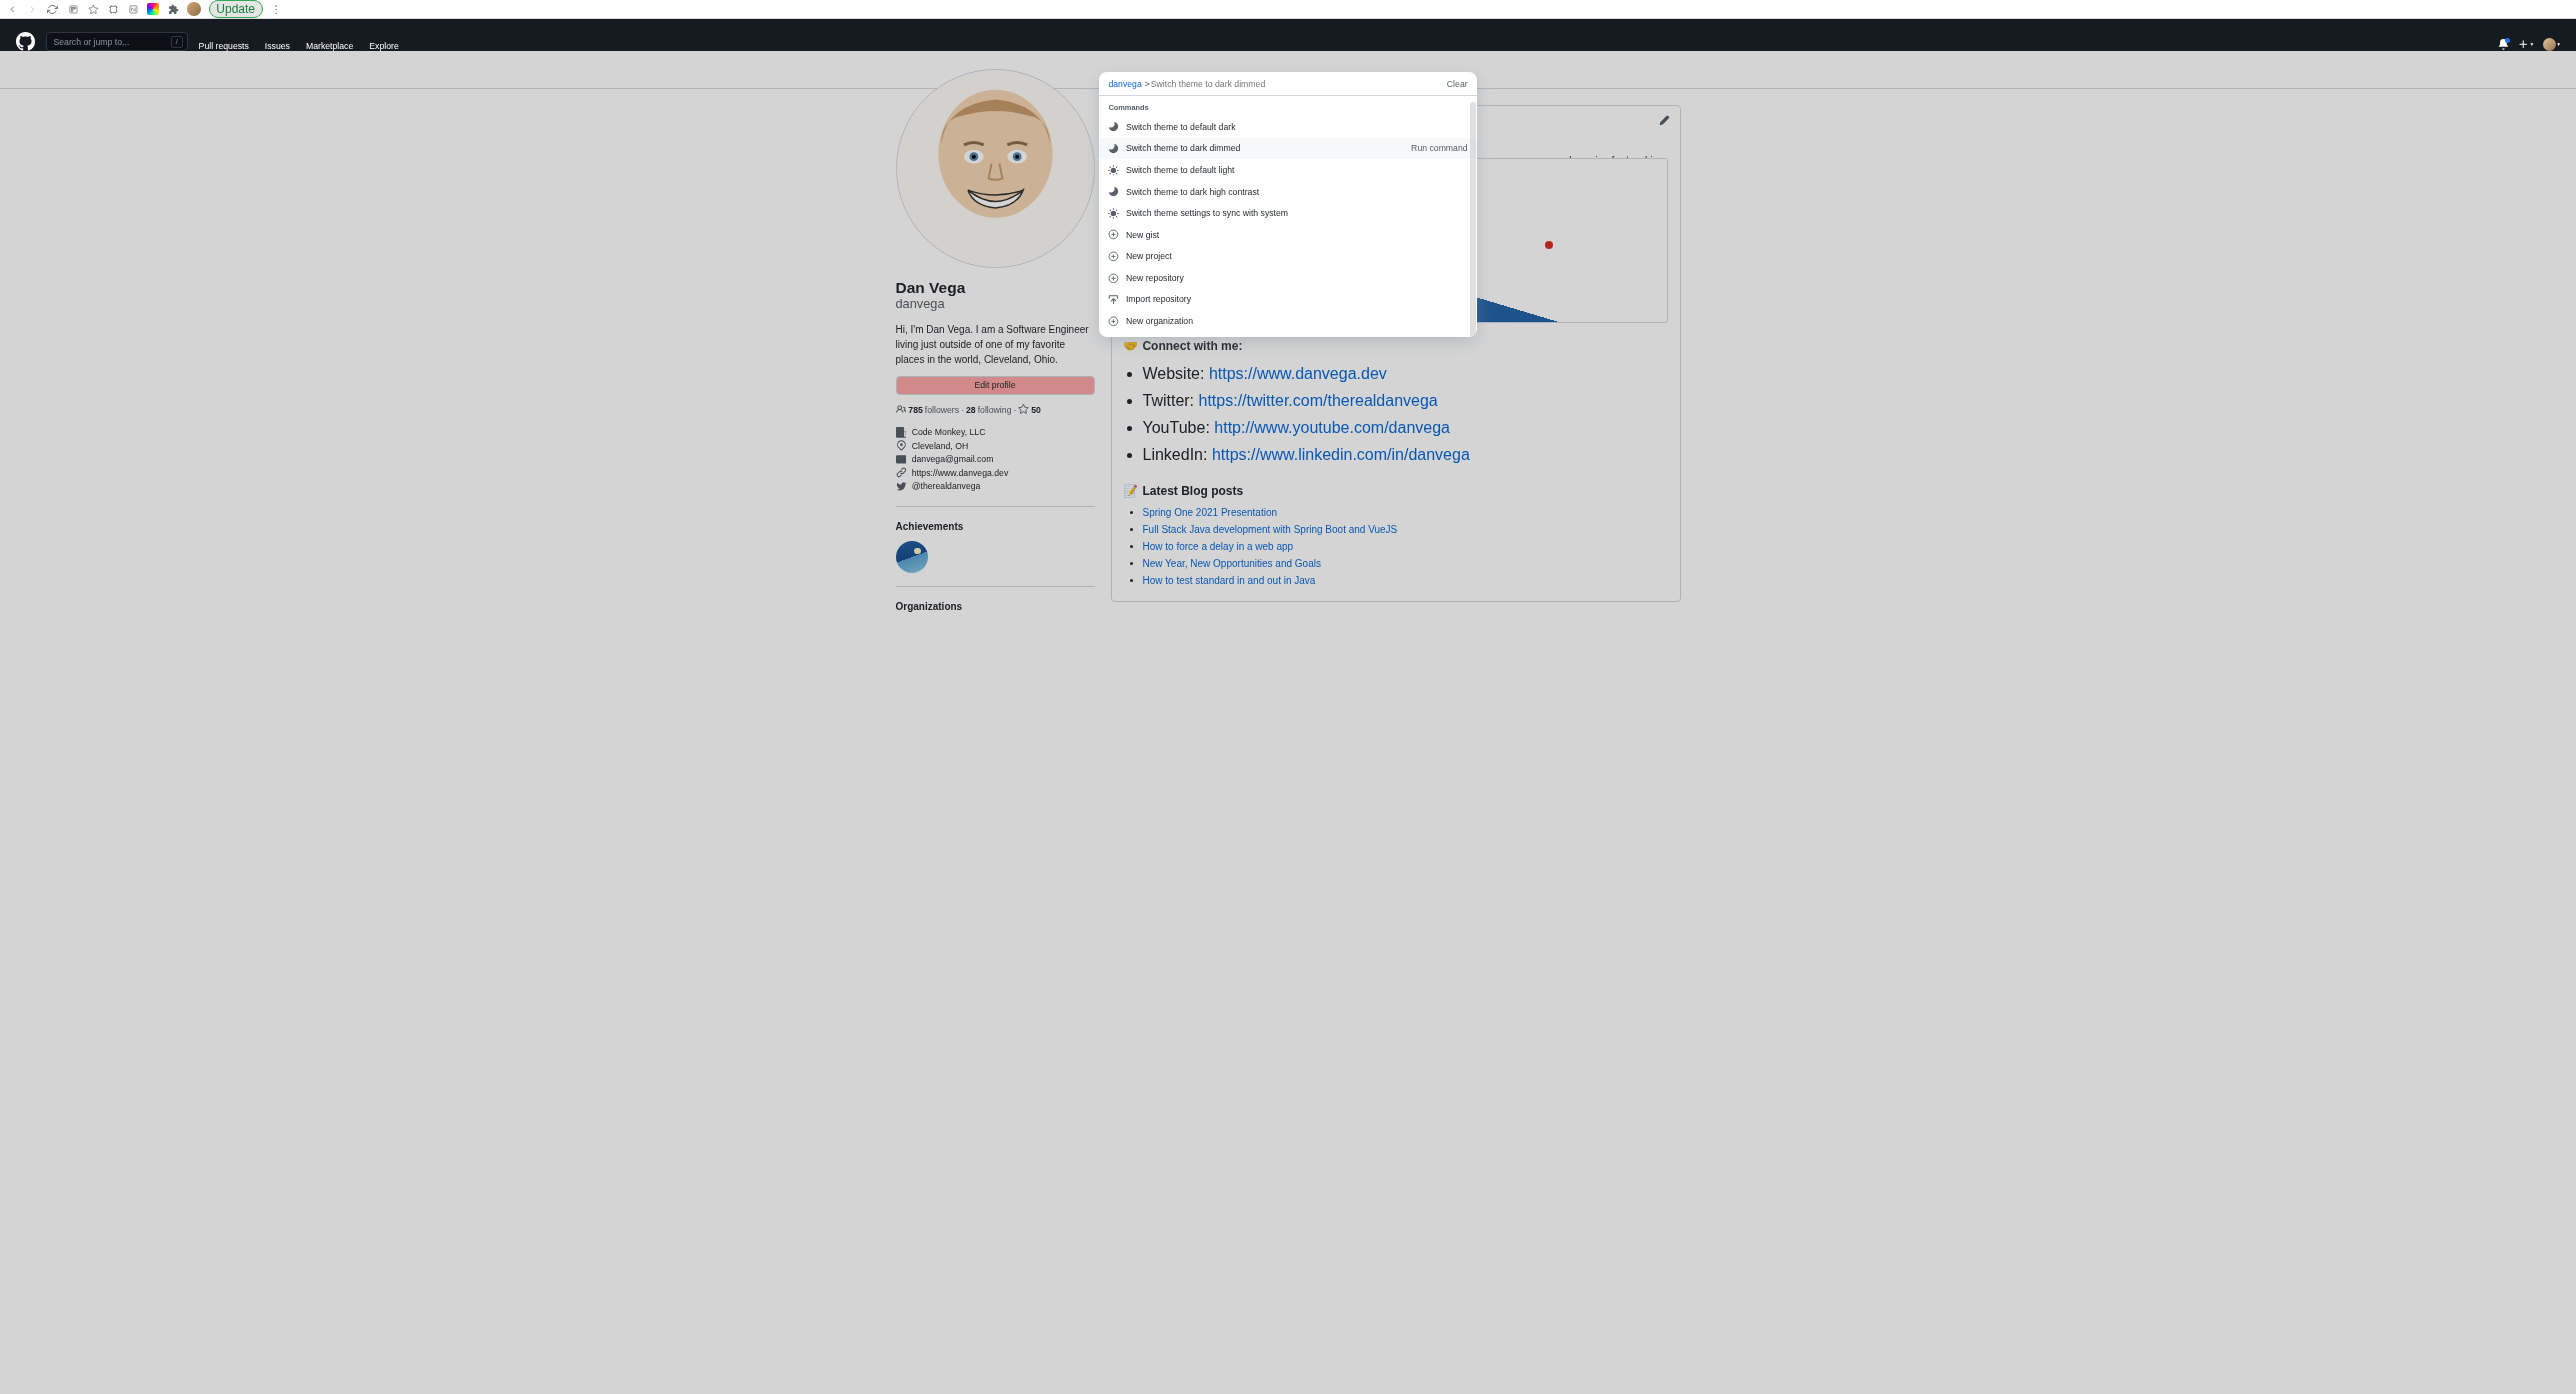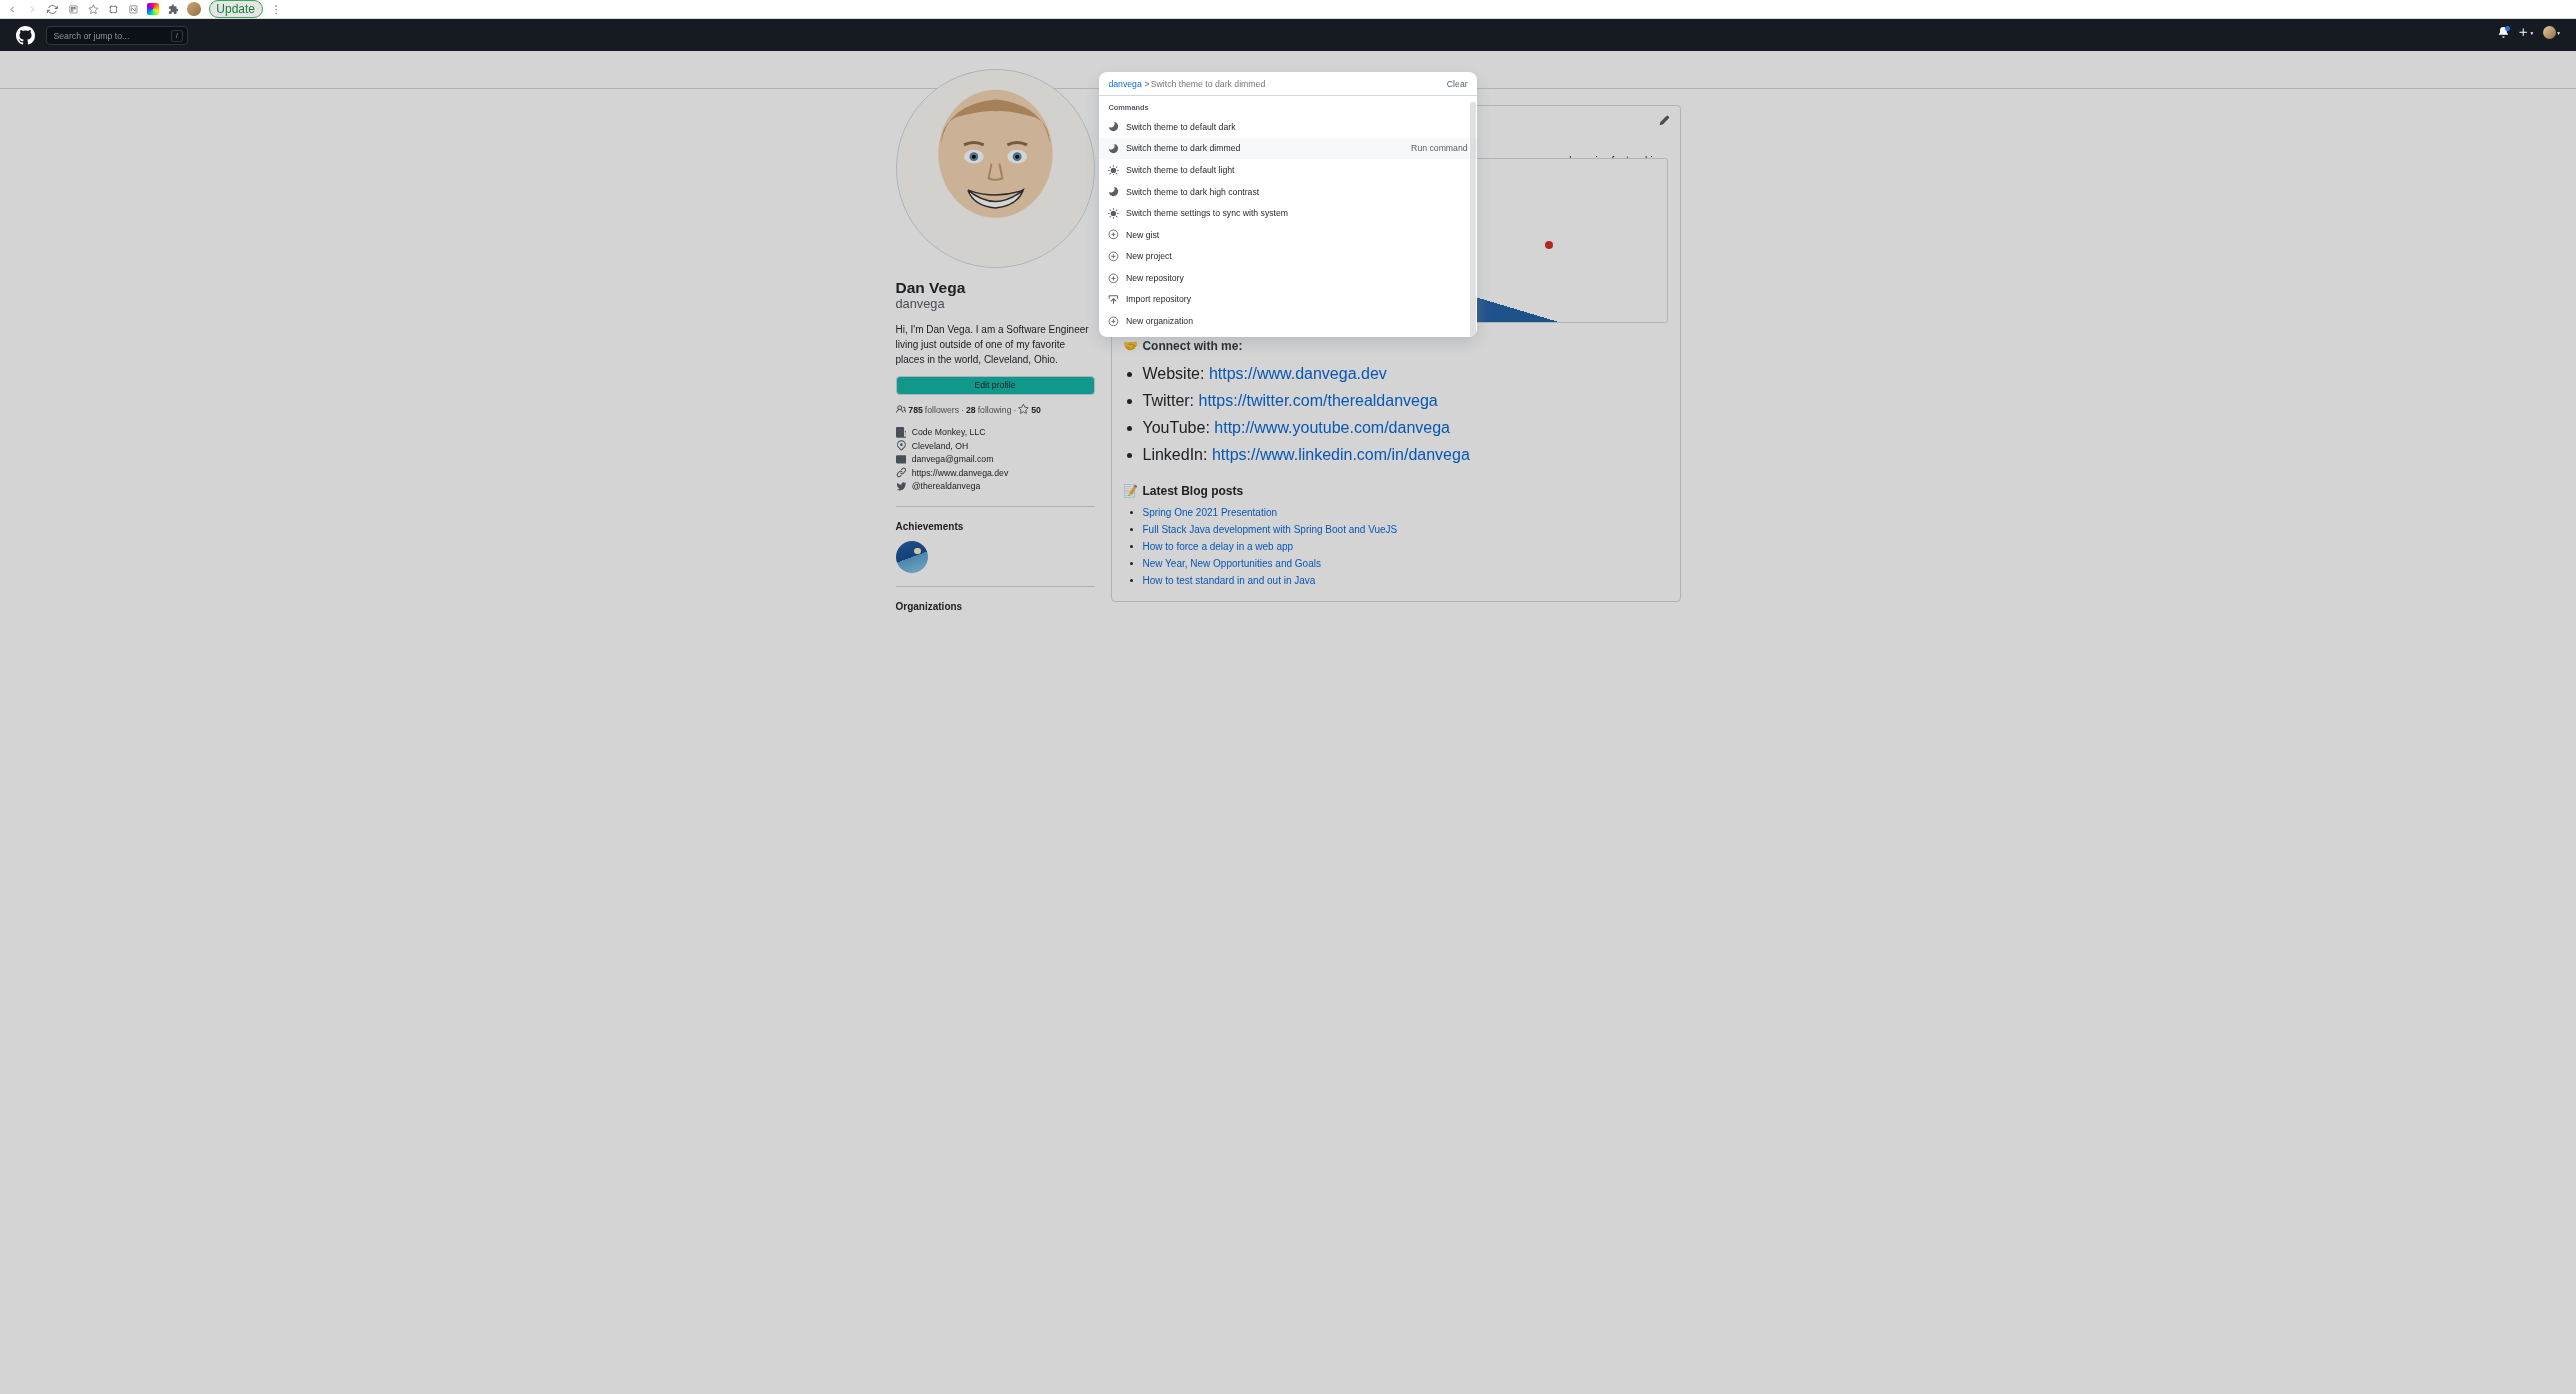--- a/index.html
+++ b/index.html
@@ -13,21 +13,21 @@
 .url-bar .lock { color: #5f6368; }
 .url-bar .url-text { color: #202124; }
 .chrome-actions { display: flex; align-items: center; gap: 8px; }
 .chrome-icon { width: 12px; height: 12px; display: flex; align-items: center; justify-content: center; color: #5f6368; }
 .ext-icon { width: 12px; height: 12px; border-radius: 2px; }
 .avatar-sm { width: 13.4px; height: 13.4px; border-radius: 50%; background: linear-gradient(135deg,#d4a574,#8b6f47); }
 .update-btn { border: 0.7px solid #34a853; color: #188038; border-radius: 9.4px; padding: 1.3px 6.7px; font-size: 12px; background: #e5e5e5; }
 .menu-dots { color: #5f6368; font-size: 10.8px; }
 
 
-.gh-header { height: 32px; background: #161b22; display: flex; align-items: flex-start; padding: 7px 16px; gap: 10.8px; color: #fff; }
+.gh-header { height: 32px; background: #161b22; display: flex; align-items: flex-end; padding: 0 16px; gap: 10.8px; color: #fff; }
 .gh-logo { width: 19px; height: 19px; color: #fff; }
 .gh-search { width: 142px; height: 19px; background: #0d1117; border: 0.7px solid #30363d; border-radius: 4px; display: flex; align-items: center; padding: 0 6.7px; color: #8b949e; font-size: 8.7px; position: relative; }
 .gh-search .slash { position: absolute; right: 4px; border: 0.7px solid #30363d; border-radius: 2px; width: 12px; height: 12px; display: flex; align-items: center; justify-content: center; font-size: 7.4px; }
 .gh-nav { display: flex; gap: 16px; font-size: 8.7px; font-weight: 400; margin-top: 32px; }
 .gh-nav span { color: #fff; cursor: pointer; }
 .gh-header-right { margin-left: auto; display: flex; align-items: center; gap: 9.4px; }
 .gh-bell { position: relative; color: #fff; }
 .gh-bell::after { content: ''; position: absolute; top: -1.3px; right: -1.3px; width: 5.4px; height: 5.4px; background: #1f6feb; border-radius: 50%; }
 .gh-plus { color: #fff; display: flex; align-items: center; gap: 1.3px; }
 .gh-avatar { width: 13.4px; height: 13.4px; border-radius: 50%; background: linear-gradient(135deg,#e8c9a0,#8b6f47); }
@@ -41,21 +41,21 @@
 .container { max-width: 817px; margin: 0 auto; padding: 0 16px; display: flex; gap: 16px; }
 .subnav-space { height: 38px; border-bottom: 0.7px solid #d0d7de; background: #fff; }
 
 
 .sidebar { width: 199px; flex-shrink: 0; margin-top: -20px; }
 .profile-avatar { width: 199px; height: 199px; border-radius: 50%; border: 0.7px solid #d0d7de; background: #f6f8fa; overflow: hidden; position: relative; }
 .profile-avatar svg { width: 100%; height: 100%; }
 .profile-name { margin-top: 10.8px; font-size: 15.5px; font-weight: 600; line-height: 1.1; }
 .profile-login { font-size: 12.8px; color: #57606a; font-weight: 300; }
 .profile-bio { margin-top: 10.8px; font-size: 10px; line-height: 1.5; color: #24292f; }
-.edit-profile-btn { margin-top: 9.4px; width: 100%; padding: 3.4px 10.8px; border: 0.7px solid #d0d7de; border-radius: 4px; background: #14b8a6; font-size: 8.7px; color: #24292f; text-align: center; }
+.edit-profile-btn { margin-top: 9.4px; width: 100%; padding: 3.4px 10.8px; border: 0.7px solid #d0d7de; border-radius: 4px; background: #fca5a5; font-size: 8.7px; color: #24292f; text-align: center; }
 .follow-stats { margin-top: 9.4px; font-size: 8.7px; color: #57606a; display: flex; align-items: flex-end; gap: 2px; flex-wrap: wrap; }
 .follow-stats b { color: #24292f; }
 .profile-details { margin-top: 10.8px; }
 .detail-row { display: flex; align-items: center; gap: 5.4px; font-size: 8.7px; color: #24292f; padding: 1.3px 0; }
 .detail-row .icn { width: 10.8px; color: #57606a; }
 .section-title { margin-top: 13.4px; padding-top: 13.4px; border-top: 0.7px solid #d0d7de; font-size: 10px; font-weight: 600; }
 .achievement-badge { margin-top: 9.4px; width: 32px; height: 32px; border-radius: 50%; background: linear-gradient(160deg, #2563a8 0%, #1a4d8f 50%, #5ba3d0 50%, #8fc9e8 100%); position: relative; }
 .achievement-badge::after { content: ''; position: absolute; inset: 6.7px 6.7px auto auto; width: 6.7px; height: 6.7px; background: #fff3c4; border-radius: 50%; }
 
 

